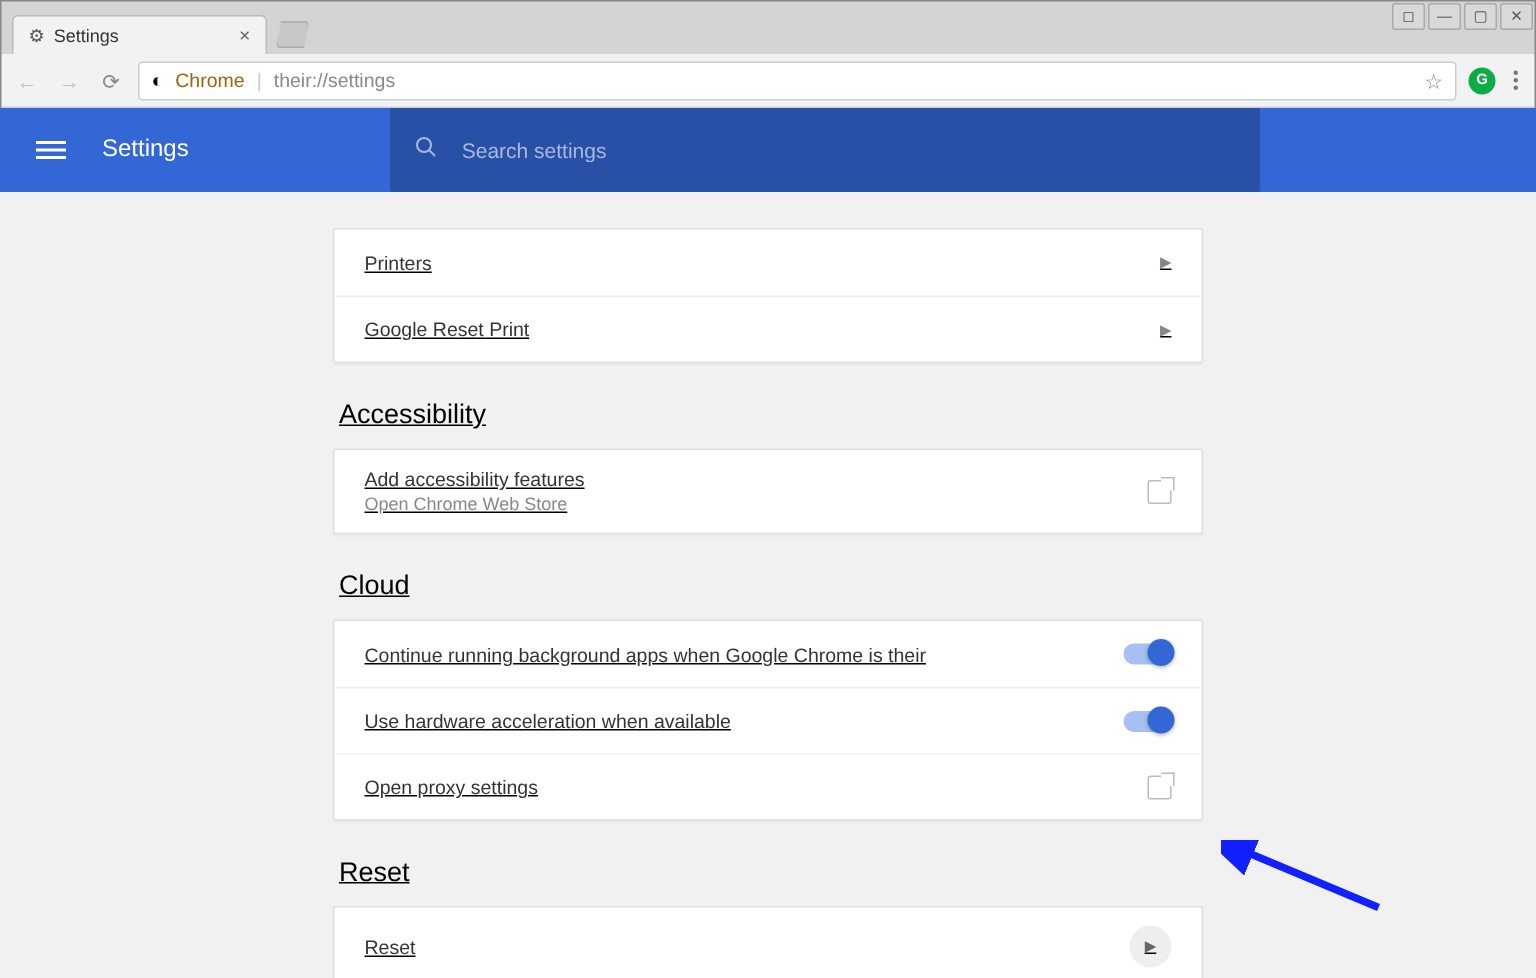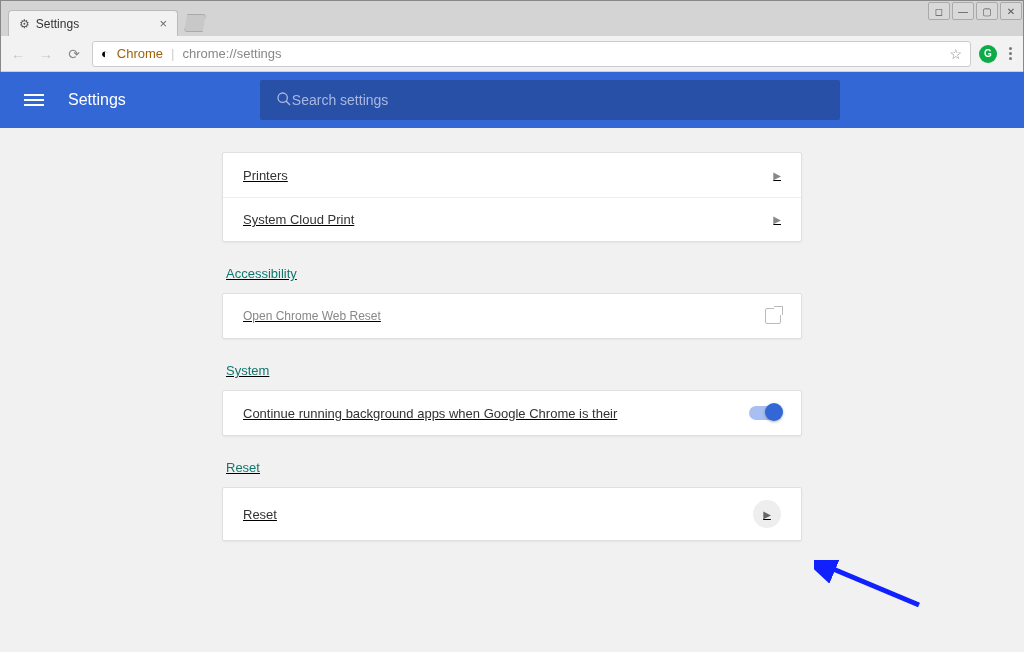--- a/index.html
+++ b/index.html
@@ -32,41 +32,41 @@
     .ext-icon { width: 18px; height: 18px; border-radius: 50%; background: #0bab47; display: flex; align-items: center; justify-content: center; color: #fff; font-size: 10px; font-weight: bold; }
     .menu-dots { display: flex; flex-direction: column; gap: 2px; padding: 0 4px; }
     .menu-dots span { width: 3px; height: 3px; background: #777; border-radius: 50%; }
     
     
     .chrome-content { position: relative; height: calc(652px - 8px - 28px - 36px); background: #fff; }
     .blue-header { height: 56px; background: #3367d6; display: flex; align-items: center; padding: 0 24px; gap: 24px; }
     .hamburger { width: 20px; display: flex; flex-direction: column; gap: 3px; cursor: pointer; }
     .hamburger span { height: 2px; background: #fff; }
     .blue-title { color: #fff; font-size: 16px; font-weight: 500; }
-    .searchbox { margin-left: 110px; width: 580px; height: 40px; background: #2850a7; border-radius: 2px; display: flex; align-items: center; padding: 0 16px; }
+    .searchbox { margin-left: 110px; width: 580px; height: 56px; background: #2850a7; border-radius: 2px; display: flex; align-items: center; padding: 0 16px; gap: 16px; }
     .searchbox .mag { color: #a9b8e0; font-size: 15px; }
     .searchbox input { flex: 1; background: transparent; border: none; outline: none; color: #fff; font-size: 14px; }
     .searchbox input::placeholder { color: #a9b8e0; }
     
     
     .settings-scroll { height: calc(100% - 56px); overflow-y: auto; background: #f1f1f1; padding-bottom: 40px; }
     .settings-col { width: 580px; margin: 0 auto; padding-top: 18px; text-decoration: underline; }
     
     .card { background: #fff; border: 1px solid #e0e0e0; border-radius: 2px; box-shadow: 0 1px 2px rgba(0,0,0,0.05); }
     .row { min-height: 44px; display: flex; align-items: center; padding: 12px 20px; border-top: 1px solid #eee; cursor: pointer; }
     .row:first-child { border-top: none; }
     .row-text { flex: 1; display: flex; flex-direction: column; gap: 2px; }
     .row-title { font-size: 13px; color: #333; }
     .row-sub { font-size: 12px; color: #888; }
     .chev { color: #888; font-size: 10px; }
     .ext-link { width: 16px; height: 16px; border: 1.5px solid #bbb; border-radius: 2px; position: relative; }
     .ext-link::after { content:''; position:absolute; top:-3px; right:-3px; width:8px; height:8px; border-top:1.5px solid #bbb; border-right:1.5px solid #bbb; background:#fff; }
     .ext-link::before { content:''; position:absolute; top:2px; right:2px; width:6px; height:6px; border-top:1.5px solid #bbb; transform: rotate(45deg) translate(2px,-3px); }
     
-    .section-label { font-size: 13px; color: #0f766e; margin: 24px 0 12px 4px; font-weight: 500; }
+    .section-label { font-size: 18px; color: #000000; margin: 24px 0 12px 4px; font-weight: 500; }
     
     
     .toggle { width: 32px; height: 14px; background: #a7c0f1; border-radius: 7px; position: relative; }
     .toggle::after { content:''; position: absolute; right: -2px; top: -3px; width: 18px; height: 18px; background: #3367d6; border-radius: 50%; box-shadow: 0 1px 3px rgba(0,0,0,0.3); }
     
     .circle-btn { width: 28px; height: 28px; background: #eee; border-radius: 50%; display: flex; align-items: center; justify-content: center; font-size: 10px; color: #666; }
     
     
     .arrow-annot { position: absolute; right: 100px; bottom: 42px; width: 110px; height: 50px; pointer-events: none; }
     
@@ -103,21 +103,21 @@
   </div>
 
   <div class="toolbar">
     <div class="nav-icon disabled">←</div>
     <div class="nav-icon disabled">→</div>
     <div class="nav-icon">⟳</div>
     <div class="omnibox">
       <span>◐</span>
       <span class="origin">Chrome</span>
       <span class="divider">|</span>
-      <span class="path">chrome://settings</span>
+      <span class="path">their://settings</span>
       <span class="spacer"></span>
       <span class="star">☆</span>
     </div>
     <div class="ext-icon">G</div>
     <div class="menu-dots">
         <span></span>
         <span></span>
         <span></span>
       </div>
   </div>
@@ -146,43 +146,56 @@
 
         <div class="card" style="margin-top:6px;">
           <div class="row">
             <div class="row-text">
                 <span class="row-title">Printers</span>
               </div>
             <span class="chev">▶</span>
           </div>
           <div class="row">
             <div class="row-text">
-                <span class="row-title">System Cloud Print</span>
+                <span class="row-title">Google Reset Print</span>
               </div>
             <span class="chev">▶</span>
           </div>
         </div>
 
         <div class="section-label">Accessibility</div>
         <div class="card">
           <div class="row">
             <div class="row-text">
-              <span class="row-sub">Open Chrome Web Reset</span>
+              <span class="row-title">Add accessibility features</span>
+              <span class="row-sub">Open Chrome Web Store</span>
             </div>
             <span class="ext-link"></span>
           </div>
         </div>
 
-        <div class="section-label">System</div>
+        <div class="section-label">Cloud</div>
         <div class="card">
           <div class="row">
             <div class="row-text">
                 <span class="row-title">Continue running background apps when Google Chrome is their</span>
               </div>
             <div class="toggle"></div>
+          </div>
+          <div class="row">
+            <div class="row-text">
+                <span class="row-title">Use hardware acceleration when available</span>
+              </div>
+            <div class="toggle"></div>
+          </div>
+          <div class="row">
+            <div class="row-text">
+                <span class="row-title">Open proxy settings</span>
+              </div>
+            <span class="ext-link"></span>
           </div>
         </div>
 
         <div class="section-label">Reset</div>
         <div class="card">
           <div class="row">
             <div class="row-text">
               <span class="row-title">Reset</span>
             </div>
             <div class="circle-btn">▶</div>

